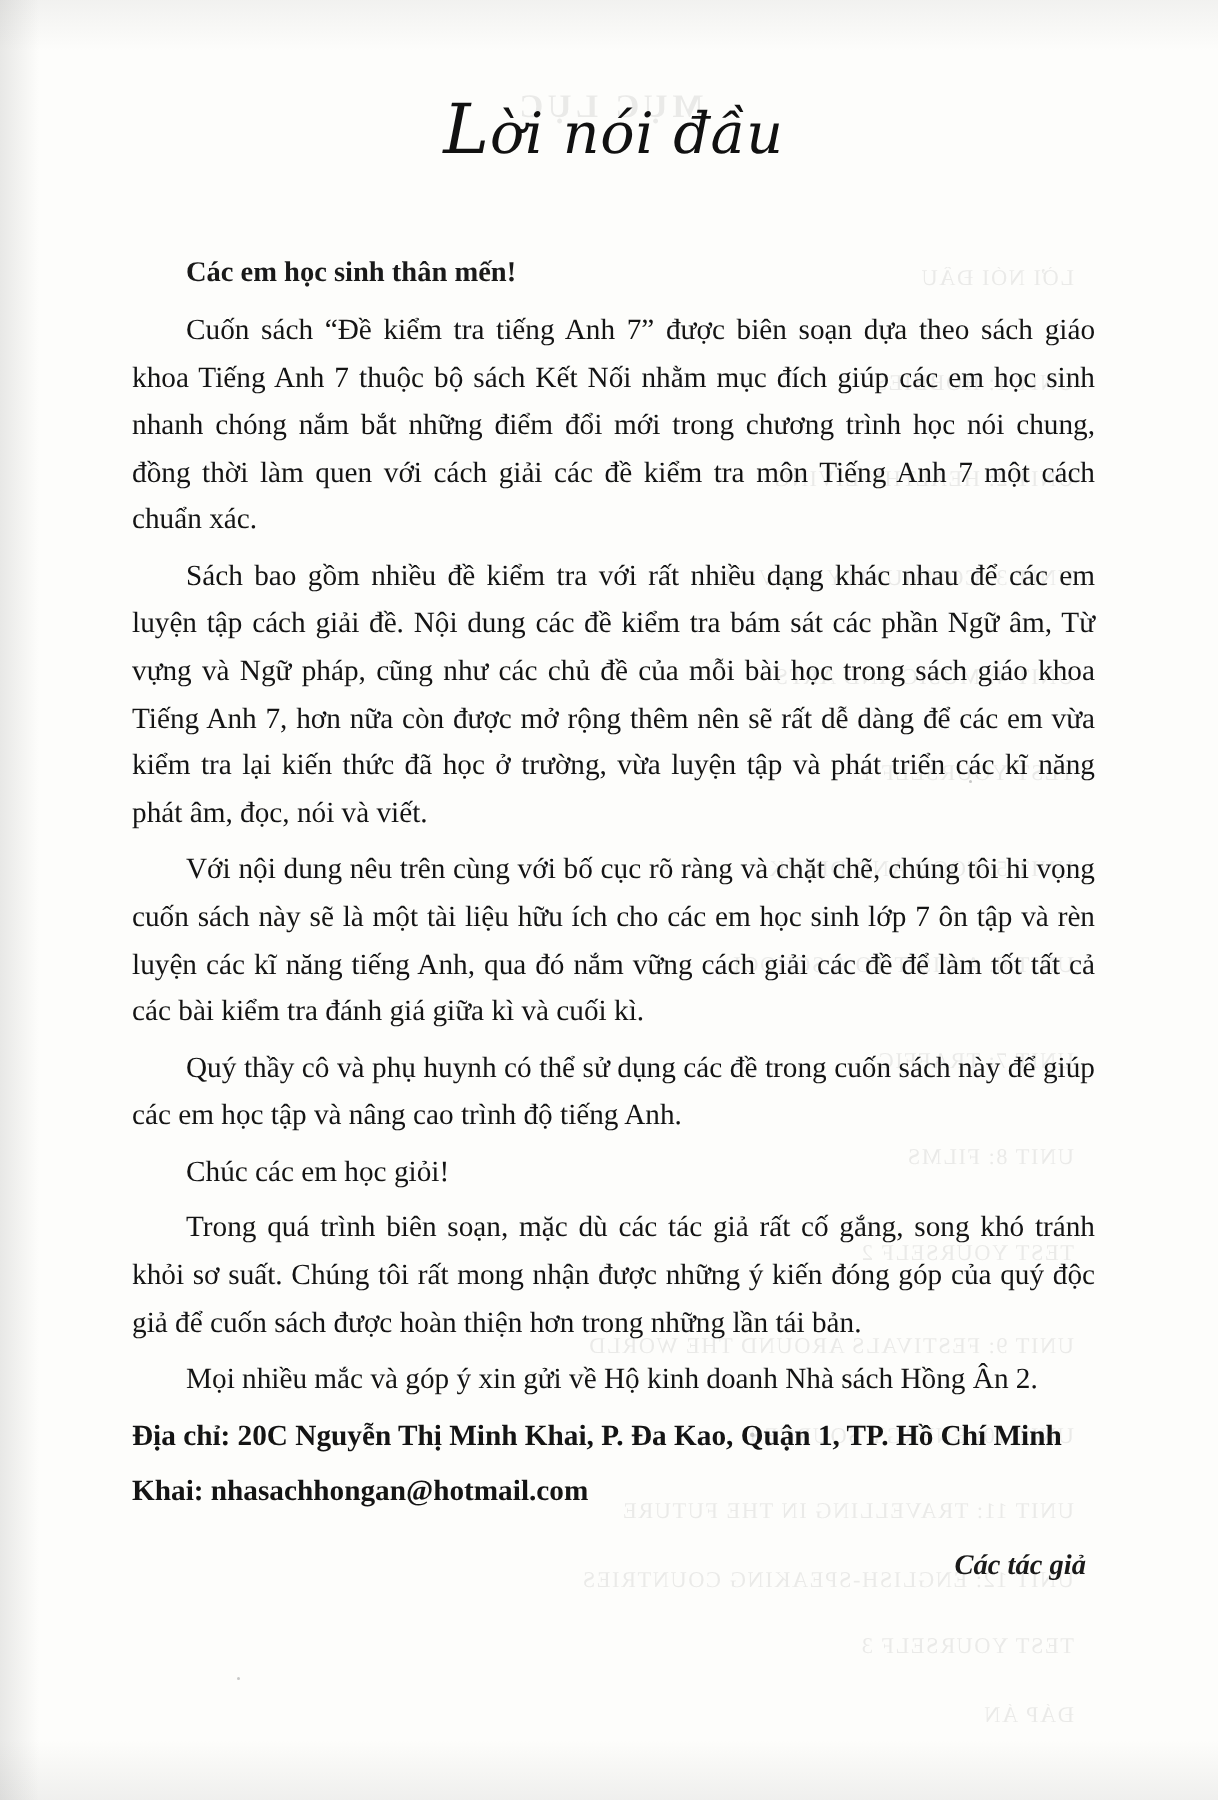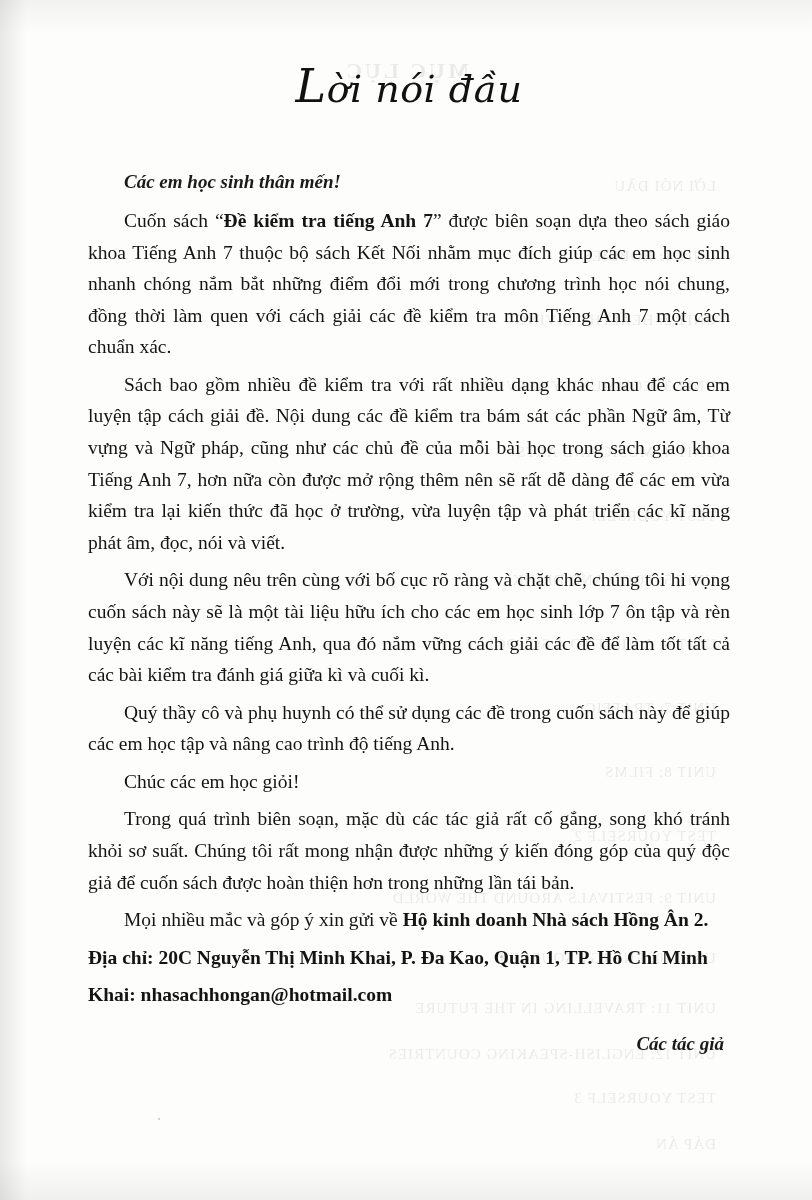--- a/index.html
+++ b/index.html
@@ -83,30 +83,29 @@
     margin: 0 0 6px 0;
     font-size: 19.5px;
     line-height: 1.62;
     text-align: justify;
     text-justify: inter-word;
     text-indent: 36px;
     color: #141414;
   }
   p.salutation {
     text-indent: 36px;
-    font-style: italic;
     font-weight: bold;
     font-size: 19px;
     margin: 0 0 12px 0;
   }
   p.noindent {
     text-indent: 0;
     font-weight: bold;
   }
-  .bold { font-weight: bold; }
+  .bold { font-weight: normal; }
   .ital { }
 
   p.short {
     text-align: left;
   }
 
   .signature {
     margin-top: 22px;
     text-align: right;
     font-style: italic;

